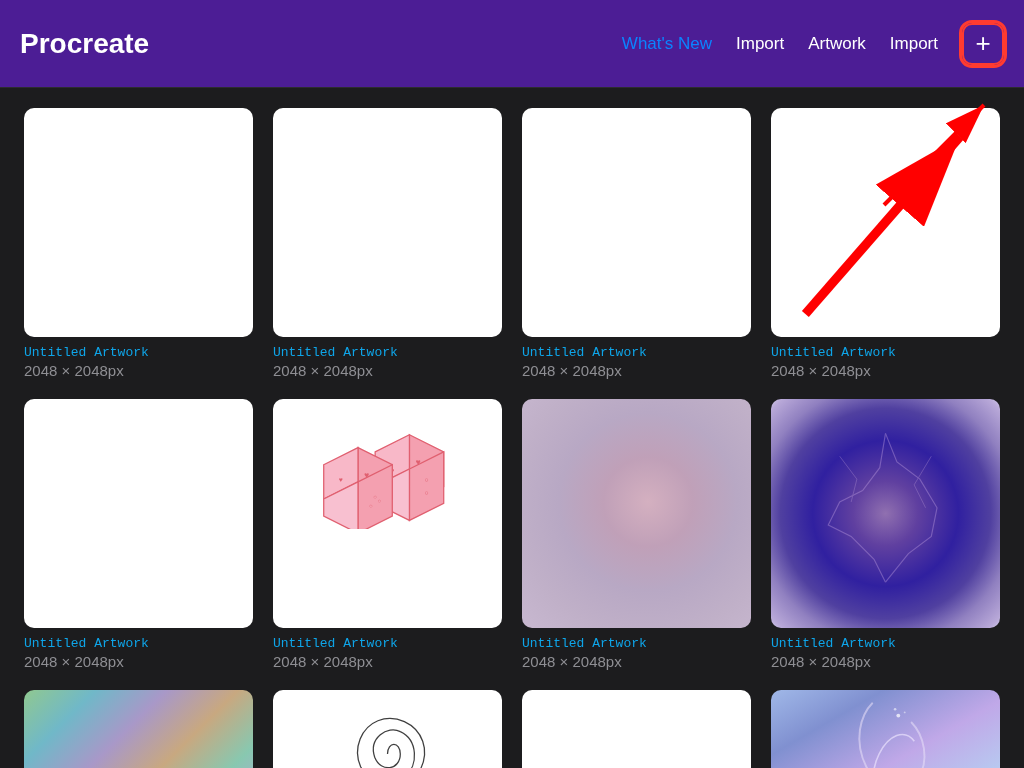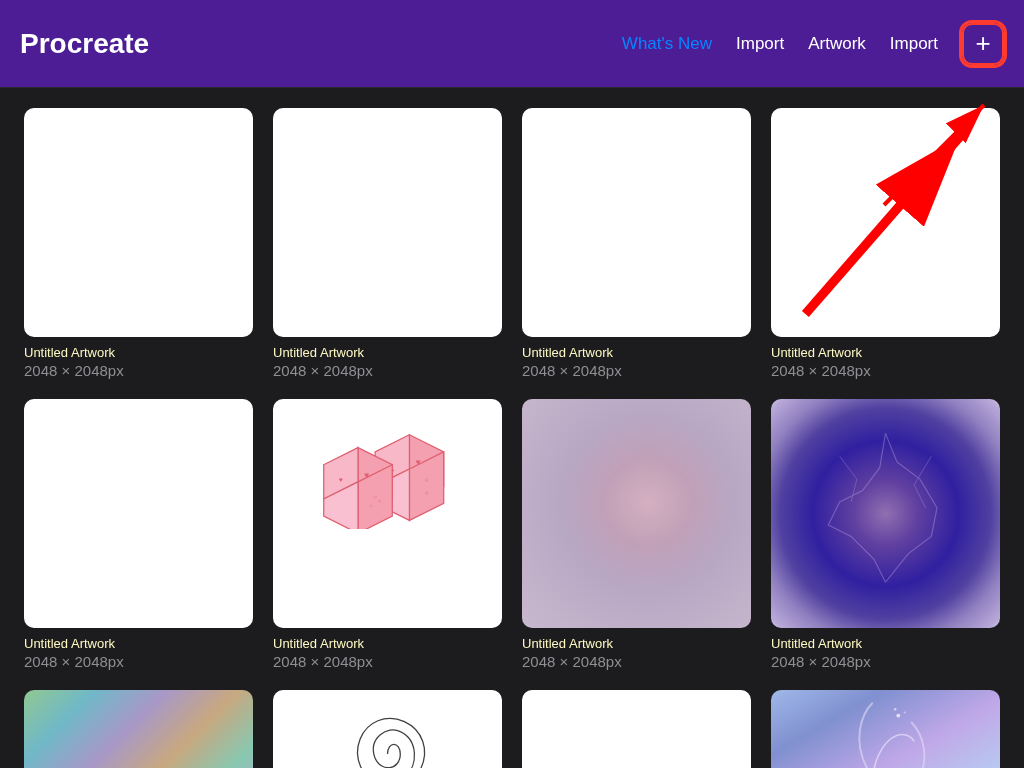--- a/index.html
+++ b/index.html
@@ -84,22 +84,23 @@
     }
     .artwork-thumbnail.white-bg {
       background: #ffffff;
     }
     .artwork-info {
       margin-top: 8px;
     }
     .artwork-title {
       font-size: 13px;
       font-weight: 500;
-      color: #fef9c3;
+      color: #0ea5e9;
       margin-bottom: 2px;
+      font-family: Liberation Mono, monospace;
     }
     .artwork-size {
       font-size: 15px;
       color: #8e8e93;
     }
 
     
     .dice-svg {
       width: 130px;
       height: 120px;

